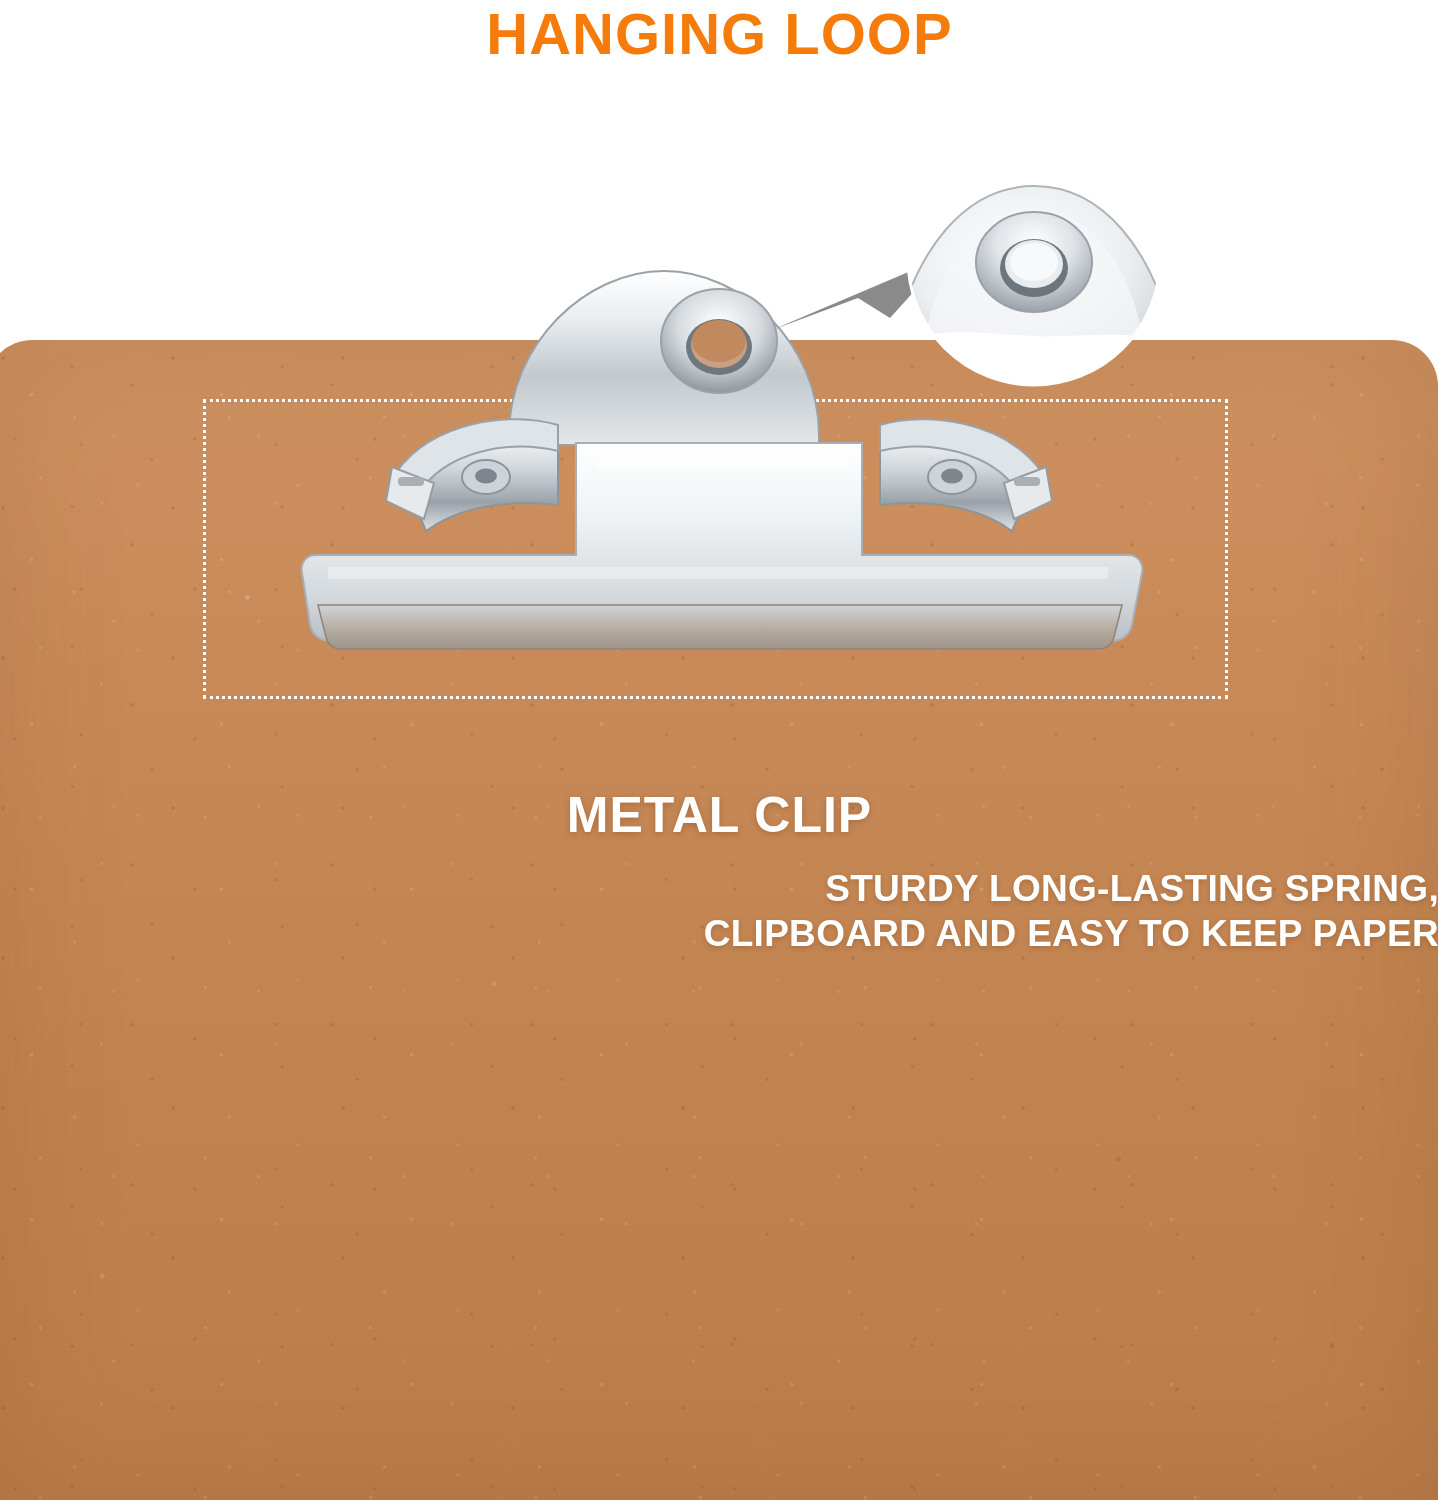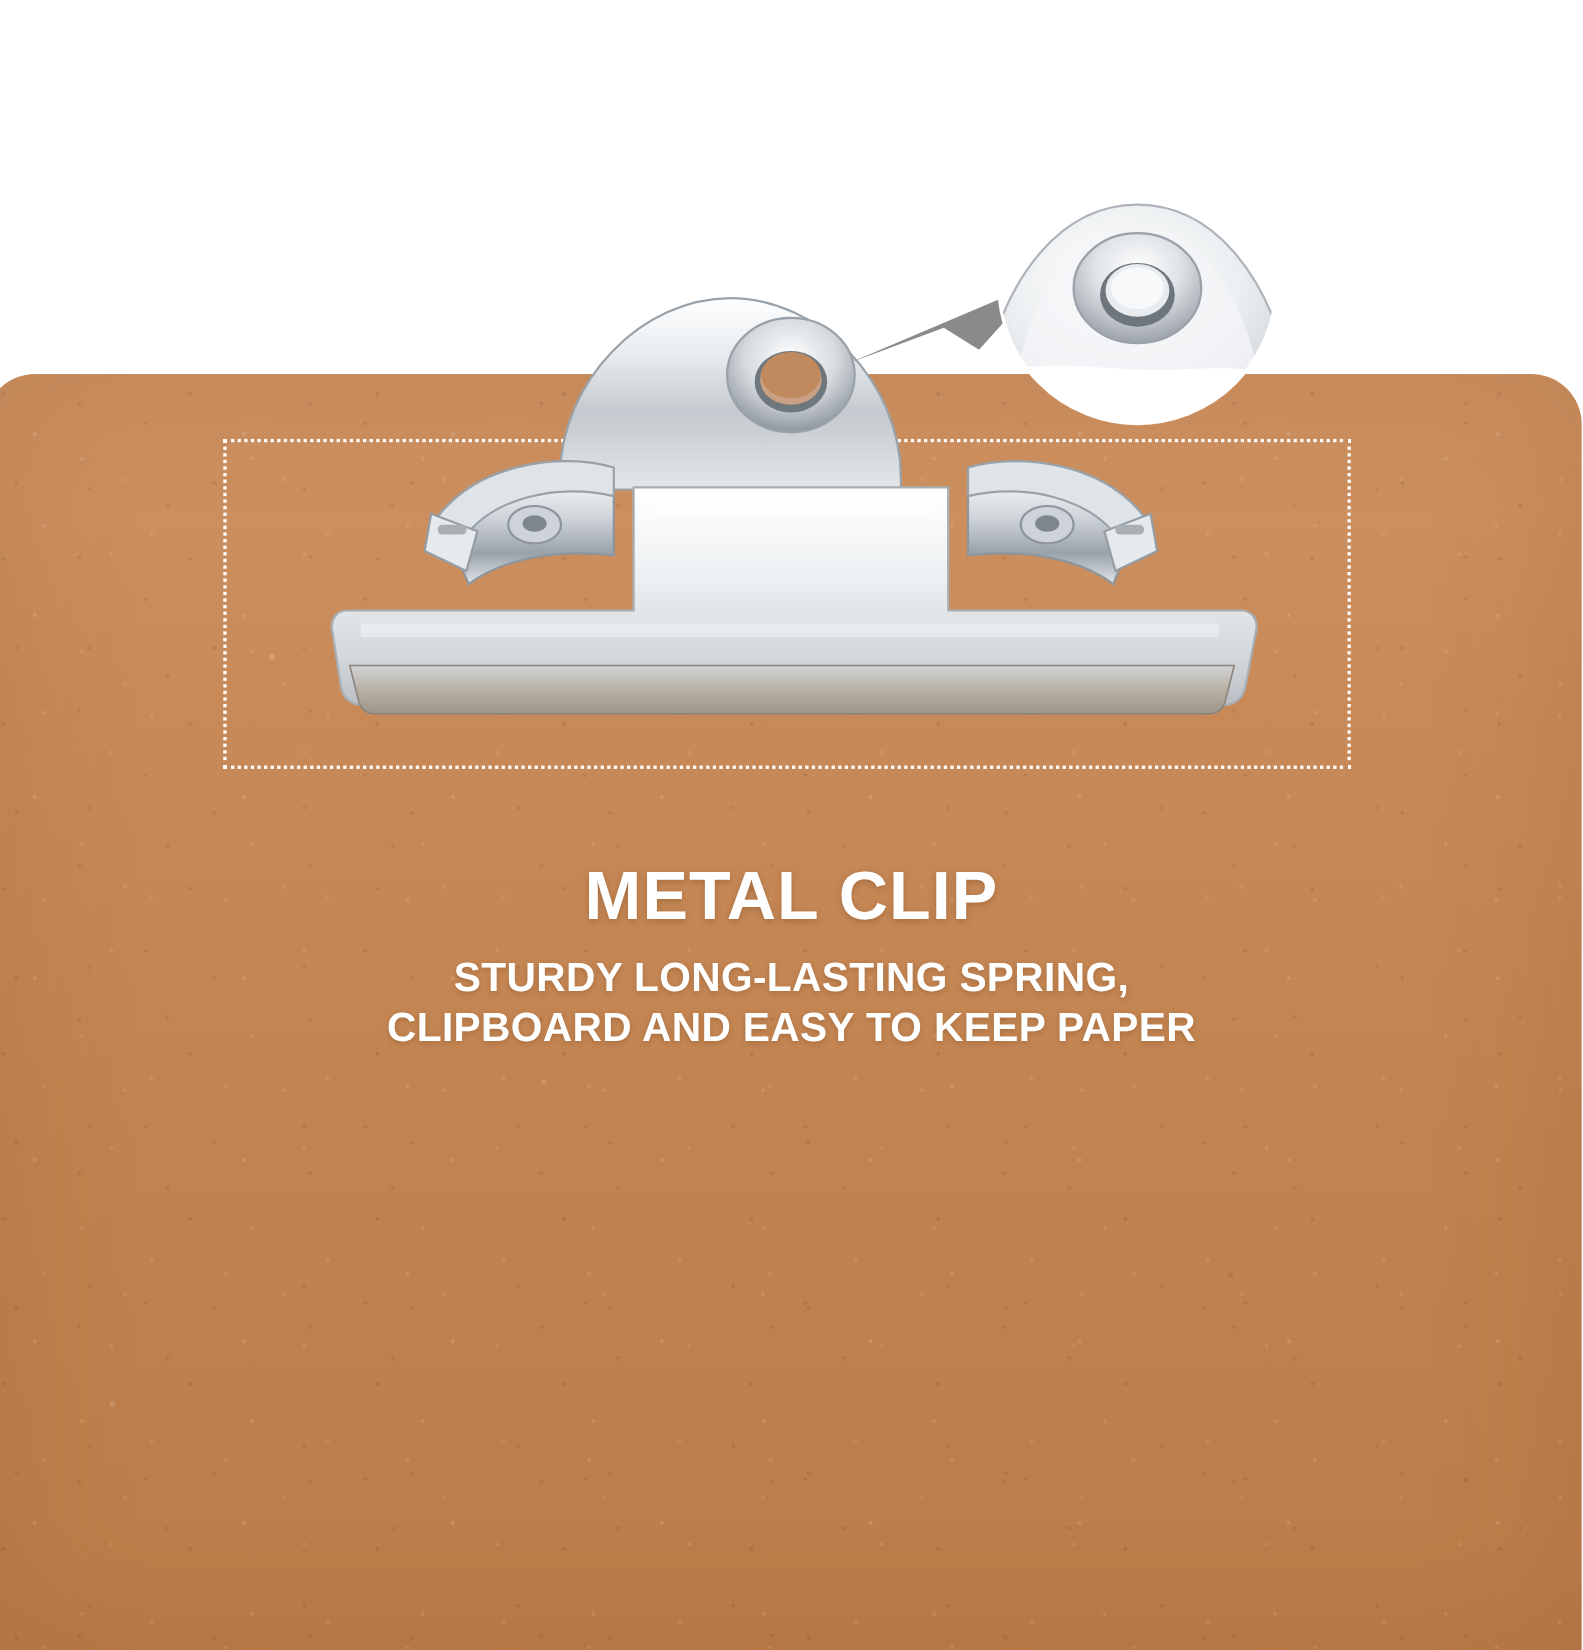--- a/index.html
+++ b/index.html
@@ -122,48 +122,49 @@
     height: 110px;
   }
 
   
   .clip-title {
     position: absolute;
     top: 780px;
     left: 0;
     width: 1439px;
     text-align: center;
-    font-size: 62px;
+    font-size: 50px;
     font-weight: bold;
     color: #ffffff;
     letter-spacing: 1px;
     line-height: 70px;
     white-space: nowrap;
     text-shadow: 0 2px 6px rgba(110,60,25,0.35);
   }
   .clip-sub {
     position: absolute;
     top: 866px;
     left: 0;
     width: 1439px;
-    text-align: center;
+    text-align: right;
     font-size: 37px;
     font-weight: bold;
     color: #ffffff;
     letter-spacing: 0.3px;
     line-height: 45px;
     text-shadow: 0 2px 5px rgba(110,60,25,0.30);
   }
   .clip-sub span { display: block; white-space: nowrap; }
 </style>
 </head>
 <body>
 
 <div class="canvas">
 
+  <div class="headline">HANGING LOOP</div>
 
   <div class="board">
     <div class="board-grain"></div>
   </div>
 
   <div class="dotted-box"></div>
 
   <div class="clip">
     <svg width="922" height="410" viewBox="0 0 922 410" xmlns="http://www.w3.org/2000/svg">
       <defs>

